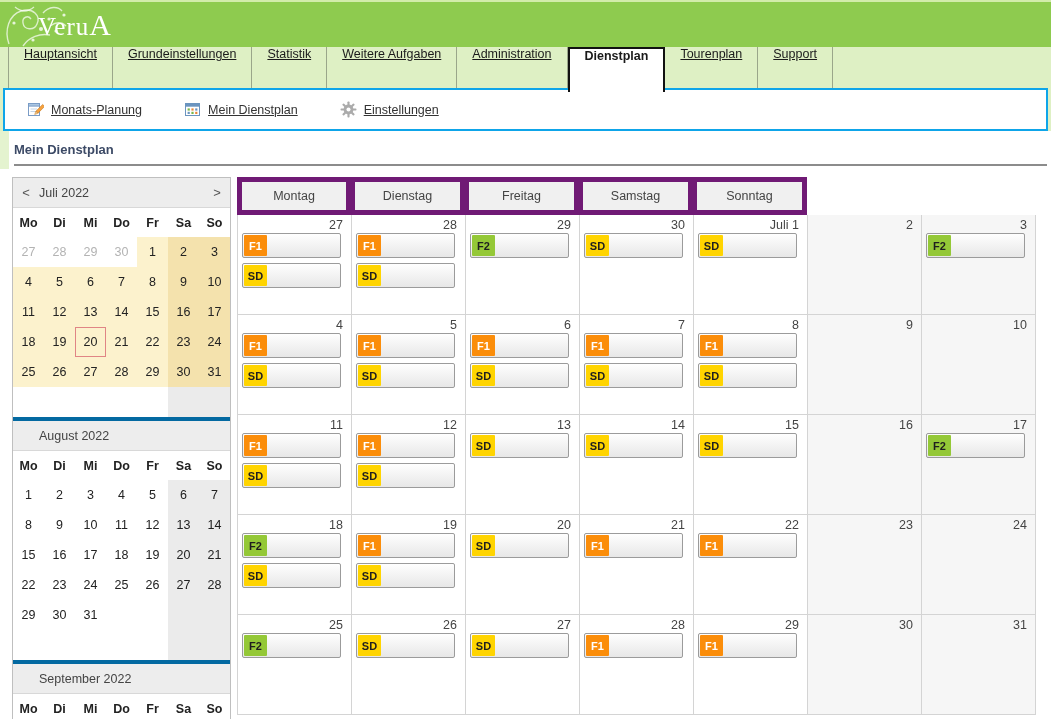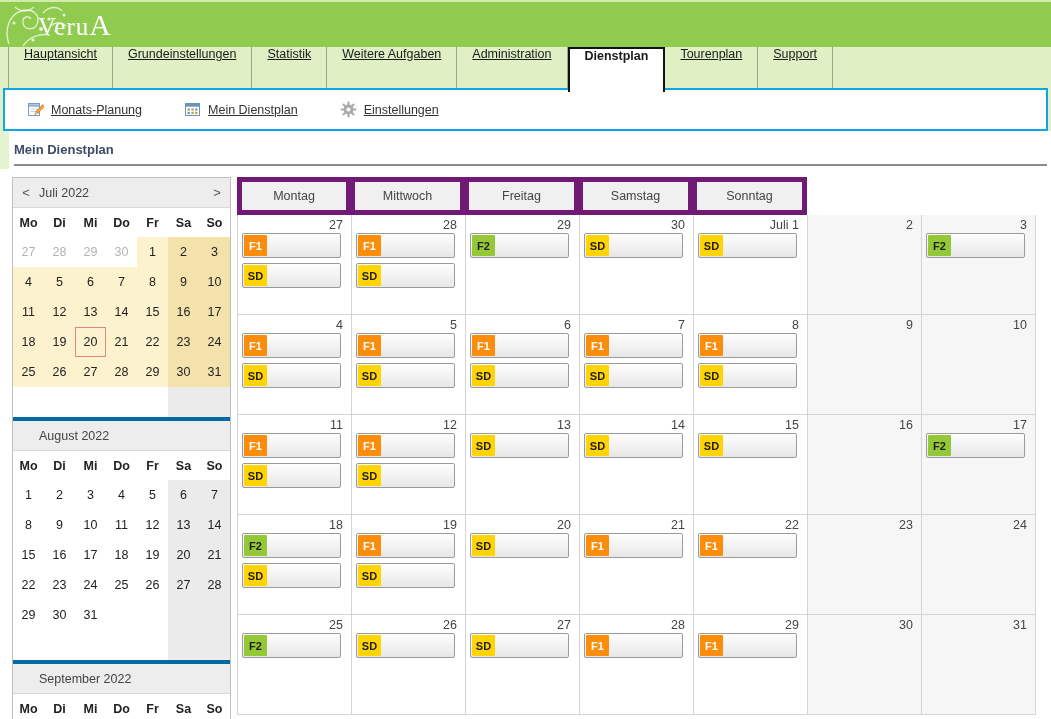--- a/index.html
+++ b/index.html
@@ -340,21 +340,21 @@
           <div class="mc-cell c-white">1</div>
           <div class="mc-cell c-white">2</div>
           <div class="mc-cell c-gray">3</div>
           <div class="mc-cell c-gray">4</div>
         </div>
       </div>
     </div>
   <div class="maincal" id="maincal">
       <div class="cal-head">
         <div class="cal-hcell">Montag</div>
-        <div class="cal-hcell">Mittwoch</div>
+        <div class="cal-hcell">Dienstag</div>
         <div class="cal-hcell">Freitag</div>
         <div class="cal-hcell">Samstag</div>
         <div class="cal-hcell">Sonntag</div>
       </div>
       <div class="cal-body">
         <div class="cal-row">
           <div class="cal-cell">
             <div class="cal-daynum">27</div>
             <div class="entry">
               <span class="badge" style="background: rgb(251, 141, 10); color: rgb(255, 255, 255);">F1</span>

